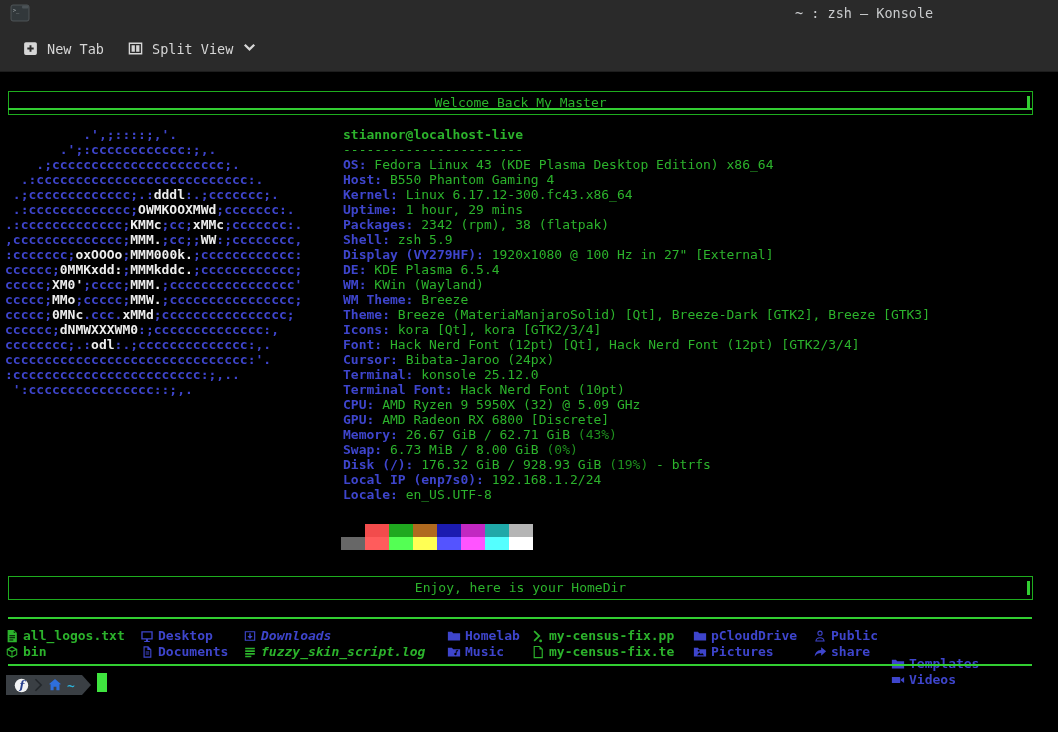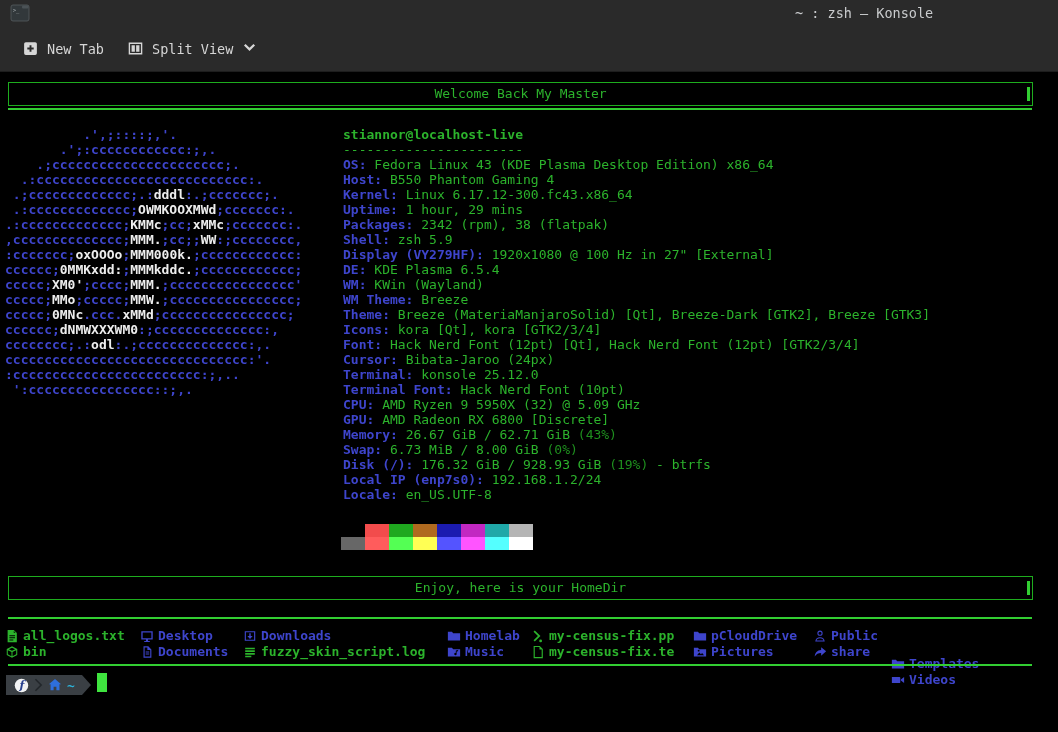--- a/index.html
+++ b/index.html
@@ -86,21 +86,21 @@
       </svg>
       <span>Split View</span>
       <svg class="tb-chevron" viewBox="0 0 16 16">
         <path fill="currentColor" d="M2.8 5.2 8 10.4l5.2-5.2-1.5-1.5L8 7.4 4.3 3.7z"></path>
       </svg>
     </div>
   </div>
 
   <div class="term">
 
-    <div class="banner" style="top:10px;">
+    <div class="banner" style="top:19px;">
       <span>Welcome Back My Master</span>
       <div class="banner-dash"></div>
     </div>
     <div class="hrule" style="top:36px;"></div>
 
     <div class="ascii">
         <div class="line"><span class="c-b">          .',;::::;,'.</span></div>
         <div class="line"><span class="c-b">       .';:cccccccccccc:;,.</span></div>
         <div class="line"><span class="c-b">    .;cccccccccccccccccccccc;.</span></div>
         <div class="line"><span class="c-b">  .:ccccccccccccccccccccccccccc:.</span></div>
@@ -187,21 +187,21 @@
             </svg><span>bin</span></div>
         </div>
         <div class="fcol" style="left: 140px;">
           <div class="fitem f-blue"><svg viewBox="0 0 16 16" class="fi">
               <path d="M1.5 2.5h13V12h-13z M3 4h10v6.5H3z M6.8 12h2.4v1.6H6.8z M4.8 13.6h6.4v1.2H4.8z" fill="currentColor" fill-rule="evenodd"></path>
             </svg><span>Desktop</span></div>
           <div class="fitem f-blue"><svg viewBox="0 0 16 16" class="fi">
               <path d="M4 1.5h5.5L13 5v9.5H4z M5.3 2.8v10.4h6.4V5.6H8.4V2.8z M6.5 7.5h4v1.1h-4z M6.5 9.8h4v1.1h-4z" fill="currentColor" fill-rule="evenodd"></path>
             </svg><span>Documents</span></div>
         </div>
-        <div class="fcol" style="left: 243px;">
+        <div class="fcol" style="left: 243px; font-style: italic;">
           <div class="fitem f-blue"><svg viewBox="0 0 16 16" class="fi">
               <path d="M2 2.5h12v11H2z M3.3 3.8h9.4v8.4H3.3z M7.2 4.8h1.6v3.3h2.2L8 11.5 5 8.1h2.2z" fill="currentColor" fill-rule="evenodd"></path>
             </svg><span>Downloads</span></div>
           <div class="fitem f-green"><svg viewBox="0 0 16 16" class="fi">
               <path d="M2.5 3h11v1.8h-11z M2.5 6.1h11v1.8h-11z M2.5 9.2h11v1.8h-11z M2.5 12.3h7v1.7h-7z" fill="currentColor" fill-rule="evenodd"></path>
             </svg><span>fuzzy_skin_script.log</span></div>
         </div>
         <div class="fcol" style="left: 447px;">
           <div class="fitem f-blue"><svg viewBox="0 0 16 16" class="fi">
               <path d="M1 3h4.6L7.1 4.9H15V13H1z" fill="currentColor" fill-rule="evenodd"></path>

